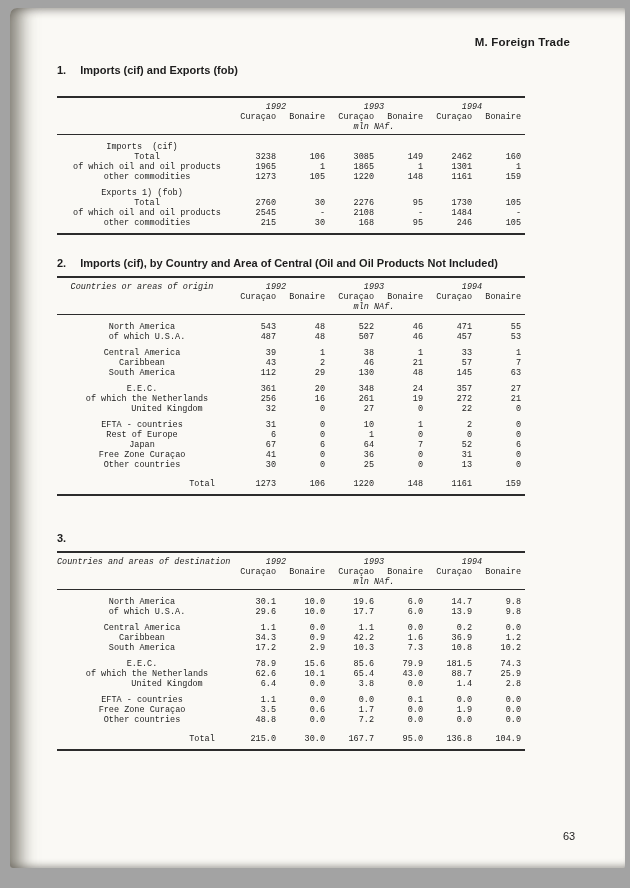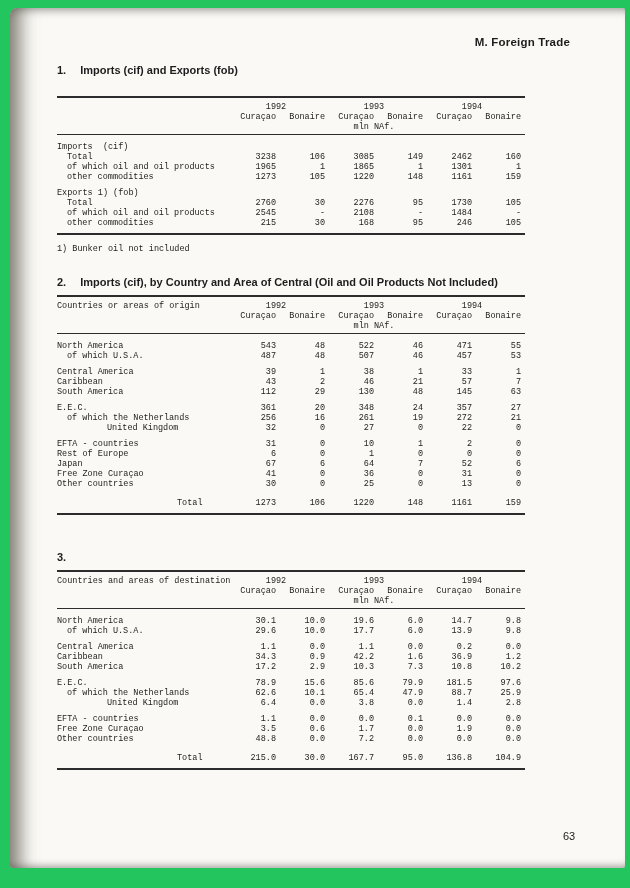--- a/index.html
+++ b/index.html
@@ -1,39 +1,39 @@
 <!DOCTYPE html>
 <html><head>
 <meta charset="utf-8">
 <style>
   html,body { margin:0; padding:0; }
   body { background:#111; }
-  .scan { position:relative; width:630px; height:888px; background:#22c55e; overflow:hidden; }
+  .scan { position:relative; width:630px; height:888px; background:#a3a3a3; overflow:hidden; }
   .paper {
     position:absolute; left:10px; top:8px; right:5px; bottom:20px;
     background:#faf9f5;
     border-radius:7px 2px 2px 3px;
     box-shadow: inset 28px 0 18px -18px rgba(90,85,75,.75), inset 0 10px 8px -8px rgba(60,55,50,.5), inset 0 -8px 7px -6px rgba(60,55,50,.45);
     color:#1d1d1d;
   }
   .content { position:absolute; inset:0; padding-left:47px; font-family:"Liberation Mono","DejaVu Sans Mono",monospace; font-size:8.5px; }
   .doc-header { margin:28px 55px 0 0; text-align:right; font-family:"Liberation Sans","DejaVu Sans",sans-serif; font-weight:bold; font-size:11.5px; letter-spacing:.2px; }
   .sec { display:flex; gap:14px; font-family:"Liberation Sans","DejaVu Sans",sans-serif; font-weight:bold; font-size:11px; }
   .sec.s1 { margin-top:16px; }
   .sec.s2 { margin-top:22px; }
   .sec.s3 { margin-top:36px; }
   .ttable { width:468px; border-top:2px solid #2c2c2c; border-bottom:2px solid #2c2c2c; }
   .t1 { margin-top:20px; }
   .t2, .t3 { margin-top:7px; }
   .thead { border-bottom:1.2px solid #2c2c2c; padding:4px 0 2px; }
   .trow { display:grid; grid-template-columns:170px repeat(6,49px); line-height:10px; }
-  .trow.years { grid-template-columns:170px repeat(3,98px); }
+  .trow.years { grid-template-columns:170px repeat(3,98px);font-style:italic; }
   .yg { text-align:center; }
   .c { text-align:right; }
-  .stub { white-space:pre; }
+  .stub { white-space:pre;text-align:center; }
   .tbody { padding:7px 0 5px; }
   .trow.total { margin-top:9px; }
   .spacer { height:6px; }
   .footnote { margin-top:9px; }
   .pagenum { position:absolute; left:553px; top:822px; font-family:"Liberation Sans","DejaVu Sans",sans-serif; font-size:11px; }
 </style>
 </head>
 <body>
 
 <div class="scan">
@@ -140,21 +140,20 @@
               <div class="c">215</div>
               <div class="c">30</div>
               <div class="c">168</div>
               <div class="c">95</div>
               <div class="c">246</div>
               <div class="c">105</div>
             </div>
           </div>
         </div>
 
-      <div class="footnote">1) Bunker oil not included</div>
 
       <div class="sec s2">
         <span>2.</span>
         <span>Imports (cif), by Country and Area of Central (Oil and Oil Products Not Included)</span>
       </div>
       <div class="ttable t2">
           <div class="thead">
             <div class="trow years">
               <div class="stub">Countries or areas of origin</div>
               <div class="yg">1992</div>
@@ -385,28 +384,28 @@
               <div class="c">10.2</div>
             </div>
             <div class="spacer"></div>
             <div class="trow">
               <div class="stub">E.E.C.</div>
               <div class="c">78.9</div>
               <div class="c">15.6</div>
               <div class="c">85.6</div>
               <div class="c">79.9</div>
               <div class="c">181.5</div>
-              <div class="c">97.6</div>
+              <div class="c">74.3</div>
             </div>
             <div class="trow">
               <div class="stub" style="padding-left: 10px;">of which the Netherlands</div>
               <div class="c">62.6</div>
               <div class="c">10.1</div>
               <div class="c">65.4</div>
-              <div class="c">47.9</div>
+              <div class="c">43.0</div>
               <div class="c">88.7</div>
               <div class="c">25.9</div>
             </div>
             <div class="trow">
               <div class="stub" style="padding-left: 50px;">United Kingdom</div>
               <div class="c">6.4</div>
               <div class="c">0.0</div>
               <div class="c">3.8</div>
               <div class="c">0.0</div>
               <div class="c">1.4</div>

